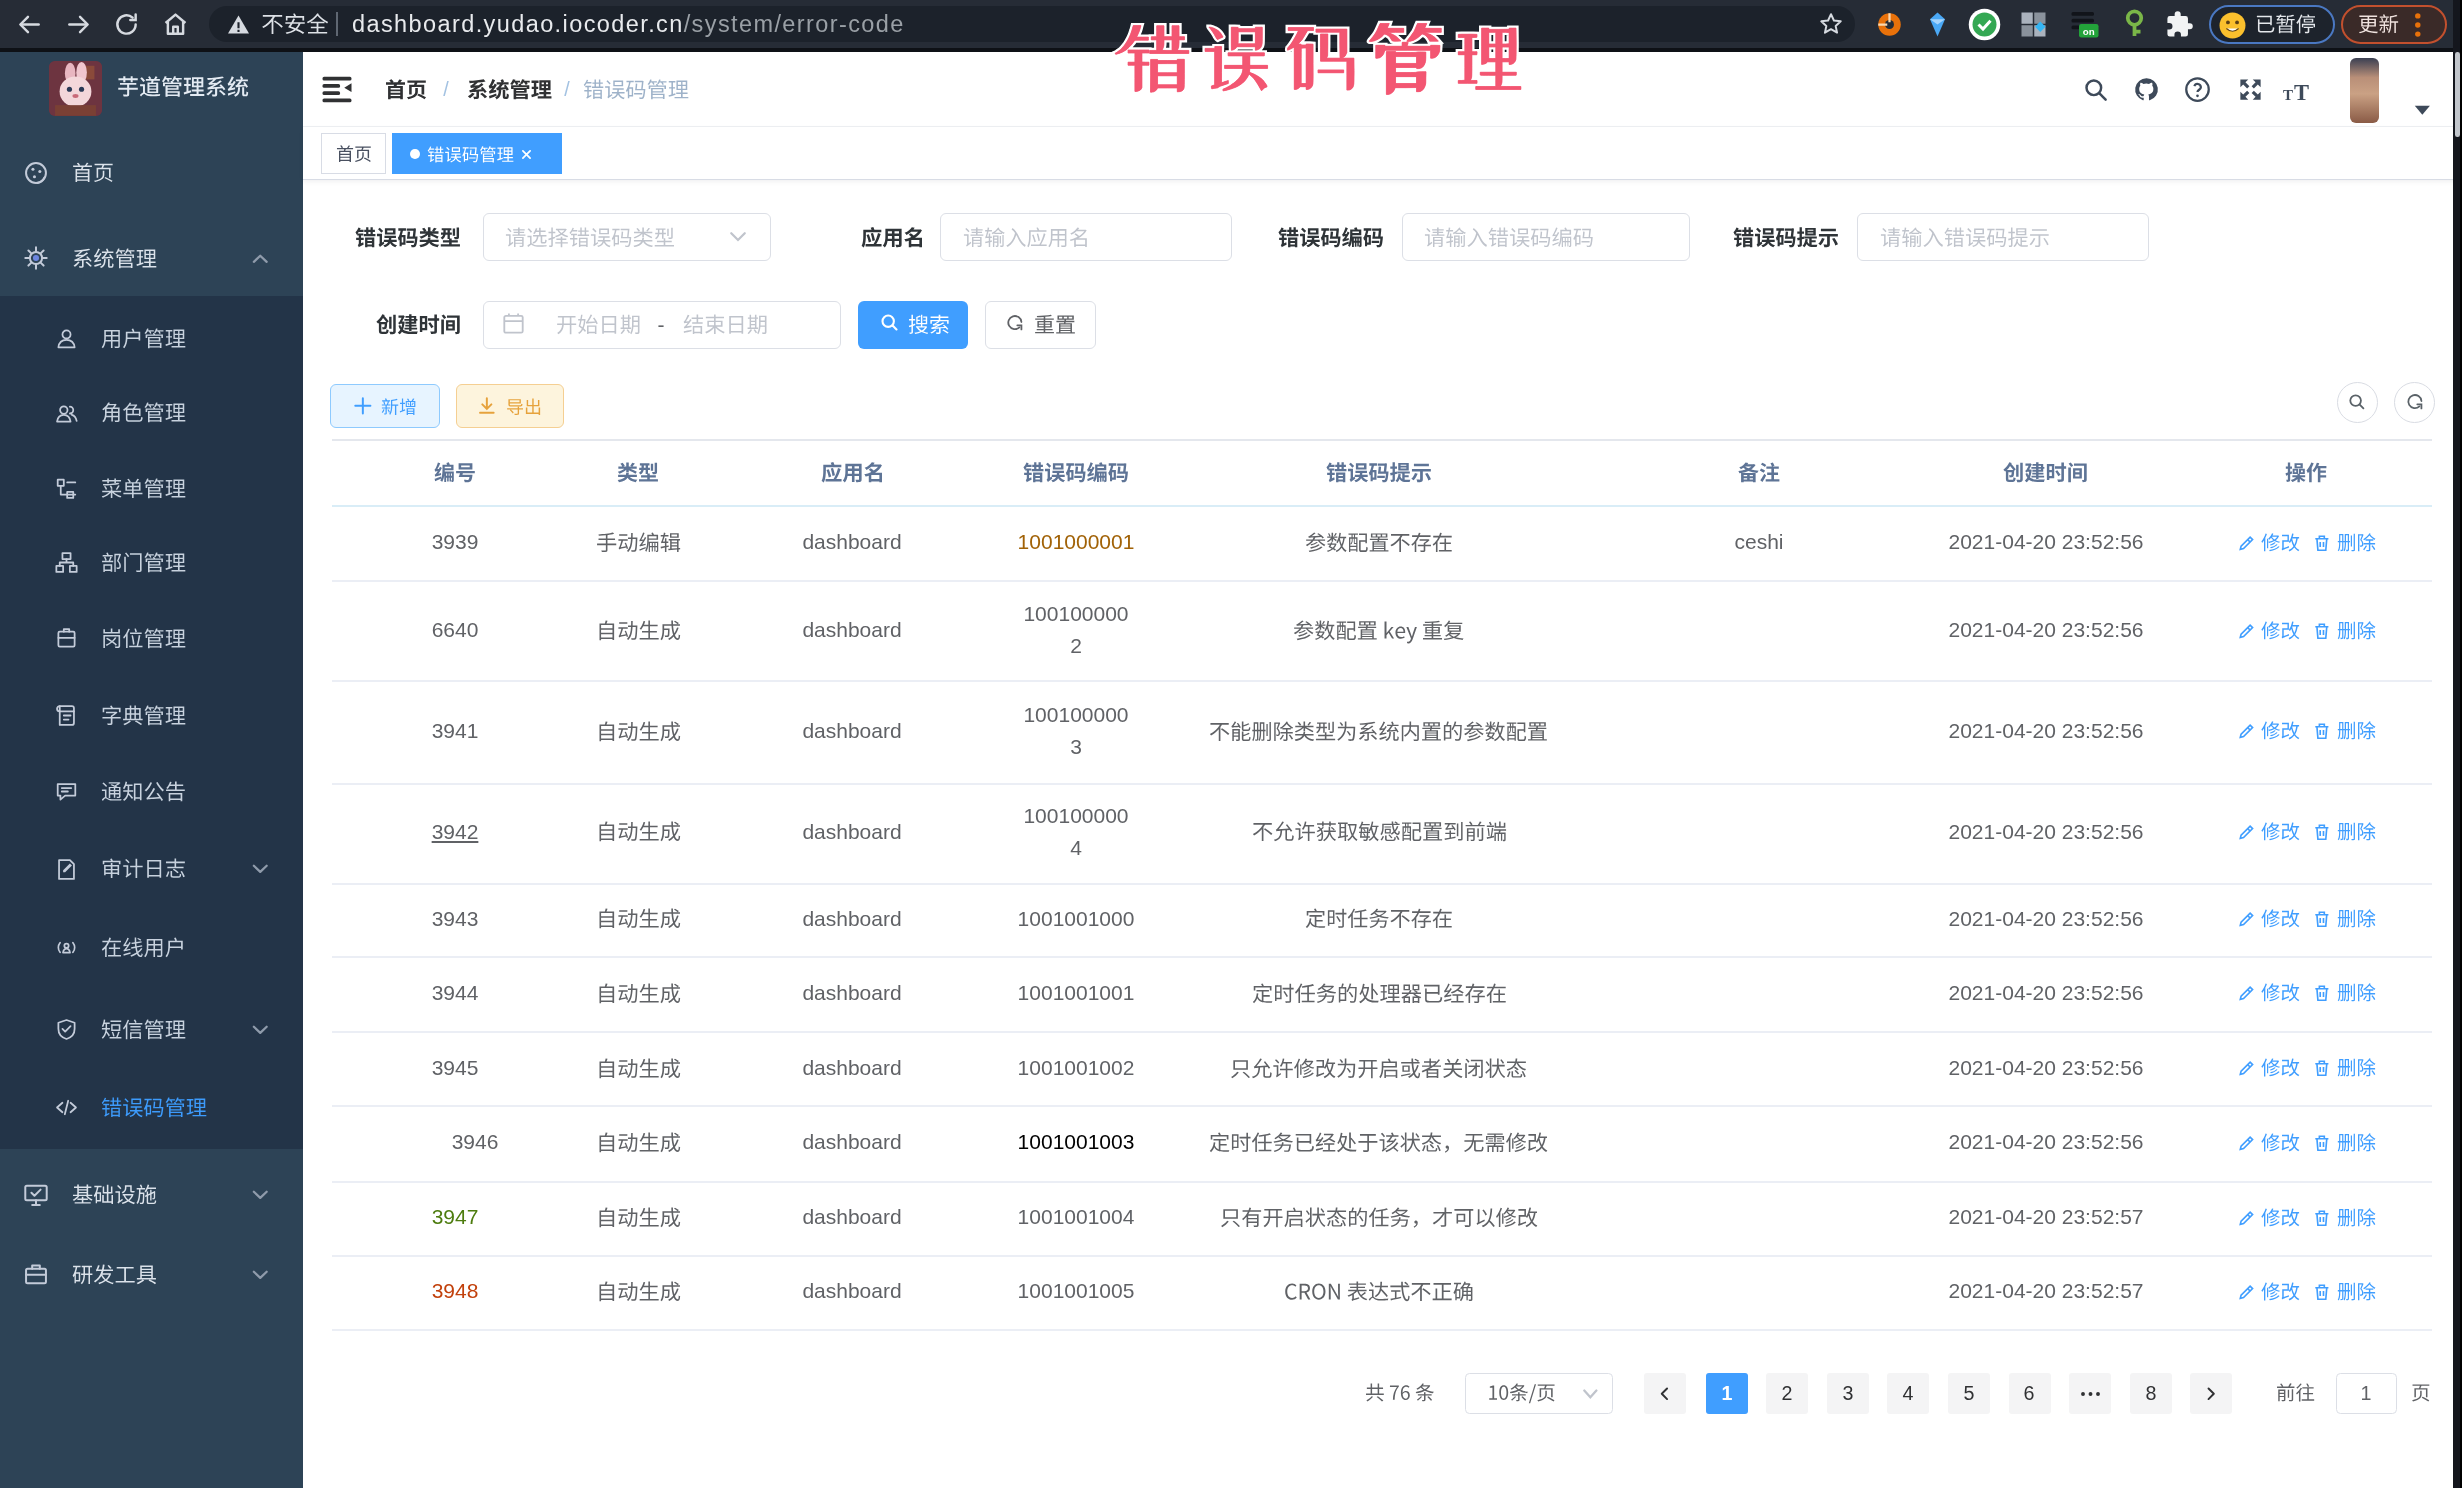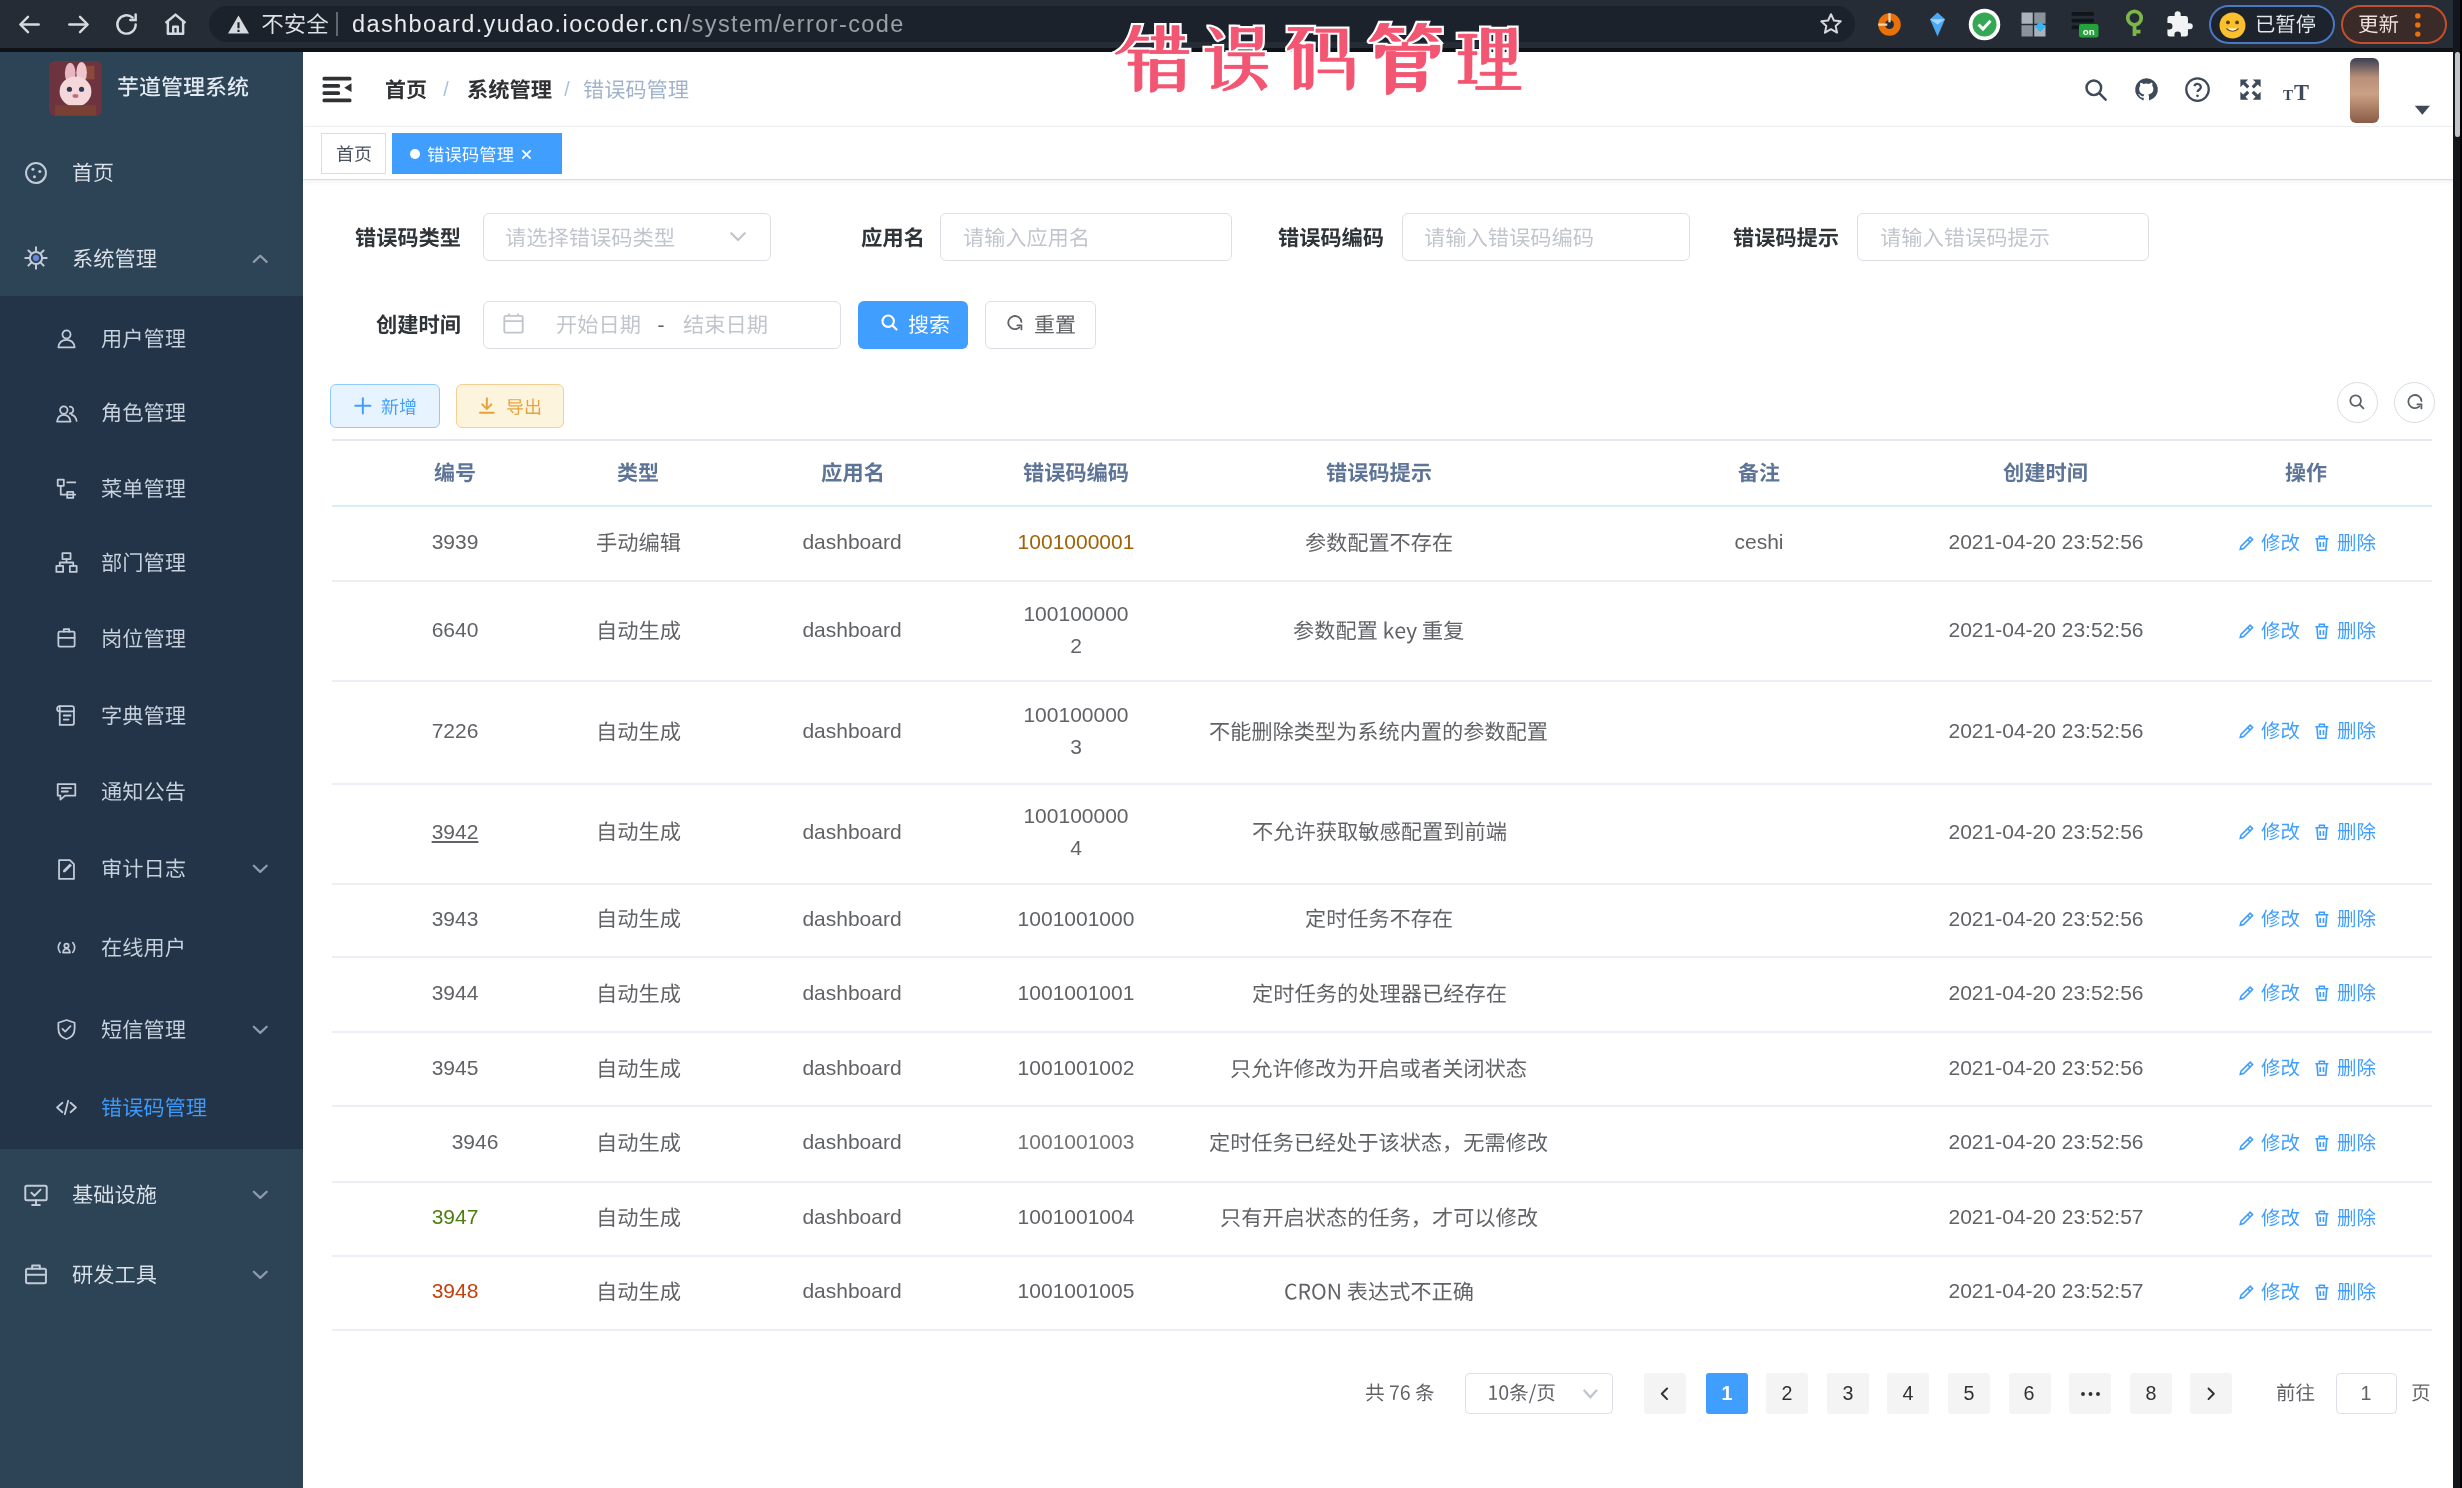--- a/index.html
+++ b/index.html
@@ -637,21 +637,21 @@
 <svg class="ic" style="left:2312px;top:621px" width="19.7" height="19.7" viewBox="0 0 24 24" fill="none" stroke="#409eff" stroke-width="2">
     <path d="M4 7h16M9 7V4h6v3M6 7l1.2 14h9.6L18 7"></path>
     <path d="M10 11v6M14 11v6"></path>
   </svg>
 <svg class="ct" style="position:absolute;left:2337px;top:621px;overflow:visible" width="39" height="21" viewBox="0 0 52 28">
     <g fill="#409eff" transform="translate(0,22.4)">
       <use href="#g46"></use>
     </g>
   </svg>
 <div style="position:absolute;left:332px;top:680px;width:2100px;height:1.5px;background:#ebeef5"></div>
-<span class="t" style="font:21px 'Liberation Sans',sans-serif;color:#606266;top:716px;line-height:30px;left:455px;transform:translateX(-50%);">7226</span>
+<span class="t" style="font:21px 'Liberation Sans',sans-serif;color:#606266;top:716px;line-height:30px;left:455px;transform:translateX(-50%);">3941</span>
 <svg class="ct" style="position:absolute;left:596px;top:721px;overflow:visible" width="85" height="23" viewBox="0 0 112 30">
     <g fill="#606266" transform="translate(0,24.1)">
       <use href="#g47"></use>
     </g>
   </svg>
 <span class="t" style="font:21px 'Liberation Sans',sans-serif;color:#606266;top:716px;line-height:30px;left:852px;transform:translateX(-50%);">dashboard</span>
 <span class="t" style="font:21px 'Liberation Sans',sans-serif;color:#606266;top:700px;line-height:30px;left:1076px;transform:translateX(-50%);">100100000</span>
 <span class="t" style="font:21px 'Liberation Sans',sans-serif;color:#606266;top:732px;line-height:30px;left:1076px;transform:translateX(-50%);">3</span>
 <svg class="ct" style="position:absolute;left:1209px;top:721px;overflow:visible" width="339" height="23" viewBox="0 0 448 30">
     <g fill="#606266" transform="translate(0,24.1)">
@@ -811,21 +811,21 @@
     </g>
   </svg>
 <div style="position:absolute;left:332px;top:1105px;width:2100px;height:1.5px;background:#ebeef5"></div>
 <span class="t" style="font:21px 'Liberation Sans',sans-serif;color:#606266;top:1127px;line-height:30px;left:475px;transform:translateX(-50%);">3946</span>
 <svg class="ct" style="position:absolute;left:596px;top:1132px;overflow:visible" width="85" height="23" viewBox="0 0 112 30">
     <g fill="#606266" transform="translate(0,24.1)">
       <use href="#g47"></use>
     </g>
   </svg>
 <span class="t" style="font:21px 'Liberation Sans',sans-serif;color:#606266;top:1127px;line-height:30px;left:852px;transform:translateX(-50%);">dashboard</span>
-<span class="t" style="font:21px 'Liberation Sans',sans-serif;color:#737373;top:1127px;line-height:30px;left:1076px;transform:translateX(-50%);">1001001003</span>
+<span class="t" style="font:21px 'Liberation Sans',sans-serif;color:#000000;top:1127px;line-height:30px;left:1076px;transform:translateX(-50%);">1001001003</span>
 <svg class="ct" style="position:absolute;left:1209px;top:1132px;overflow:visible" width="339" height="23" viewBox="0 0 448 30">
     <g fill="#606266" transform="translate(0,24.1)">
       <use href="#g54"></use>
     </g>
   </svg>
 <span class="t" style="font:21px 'Liberation Sans',sans-serif;color:#606266;top:1127px;line-height:30px;left:2046px;transform:translateX(-50%);">2021-04-20 23:52:56</span>
 <svg class="ic" style="left:2237px;top:1133px" width="19.7" height="19.7" viewBox="0 0 24 24" fill="none" stroke="#409eff" stroke-width="2">
     <path d="M4 20l1-4L16 5l3 3L8 19z"></path>
     <path d="M13 8l3 3"></path>
   </svg>

